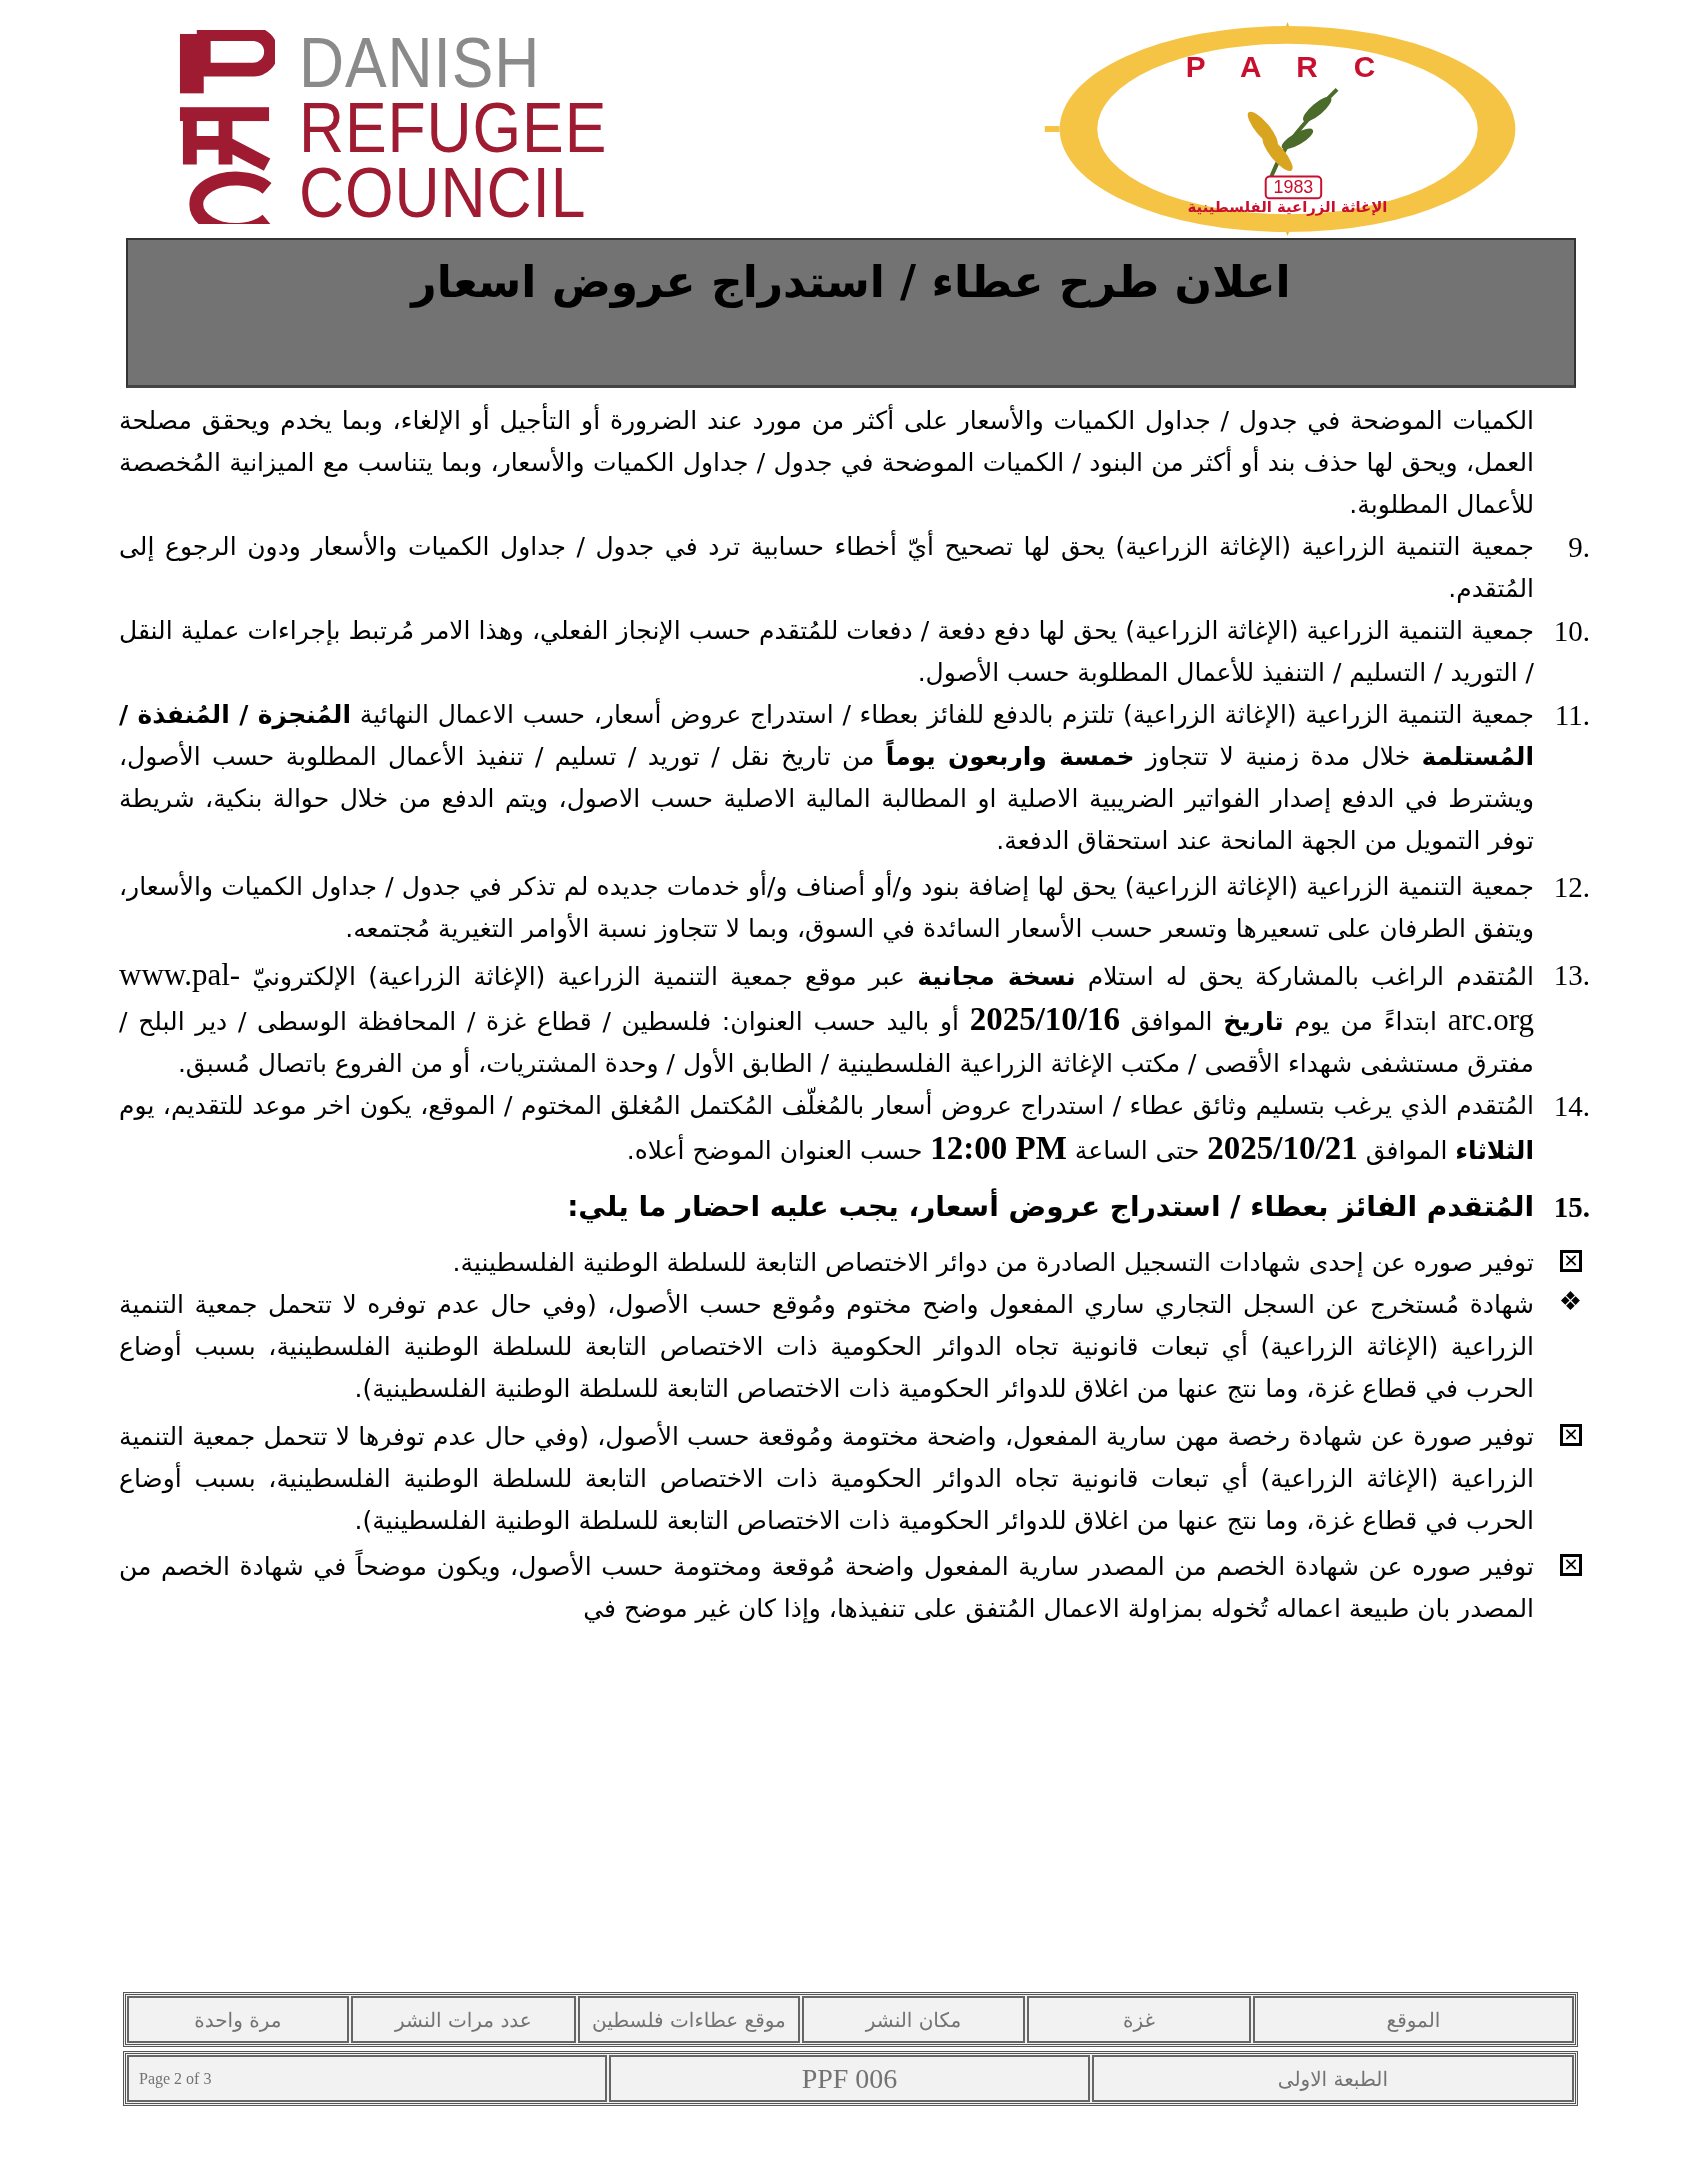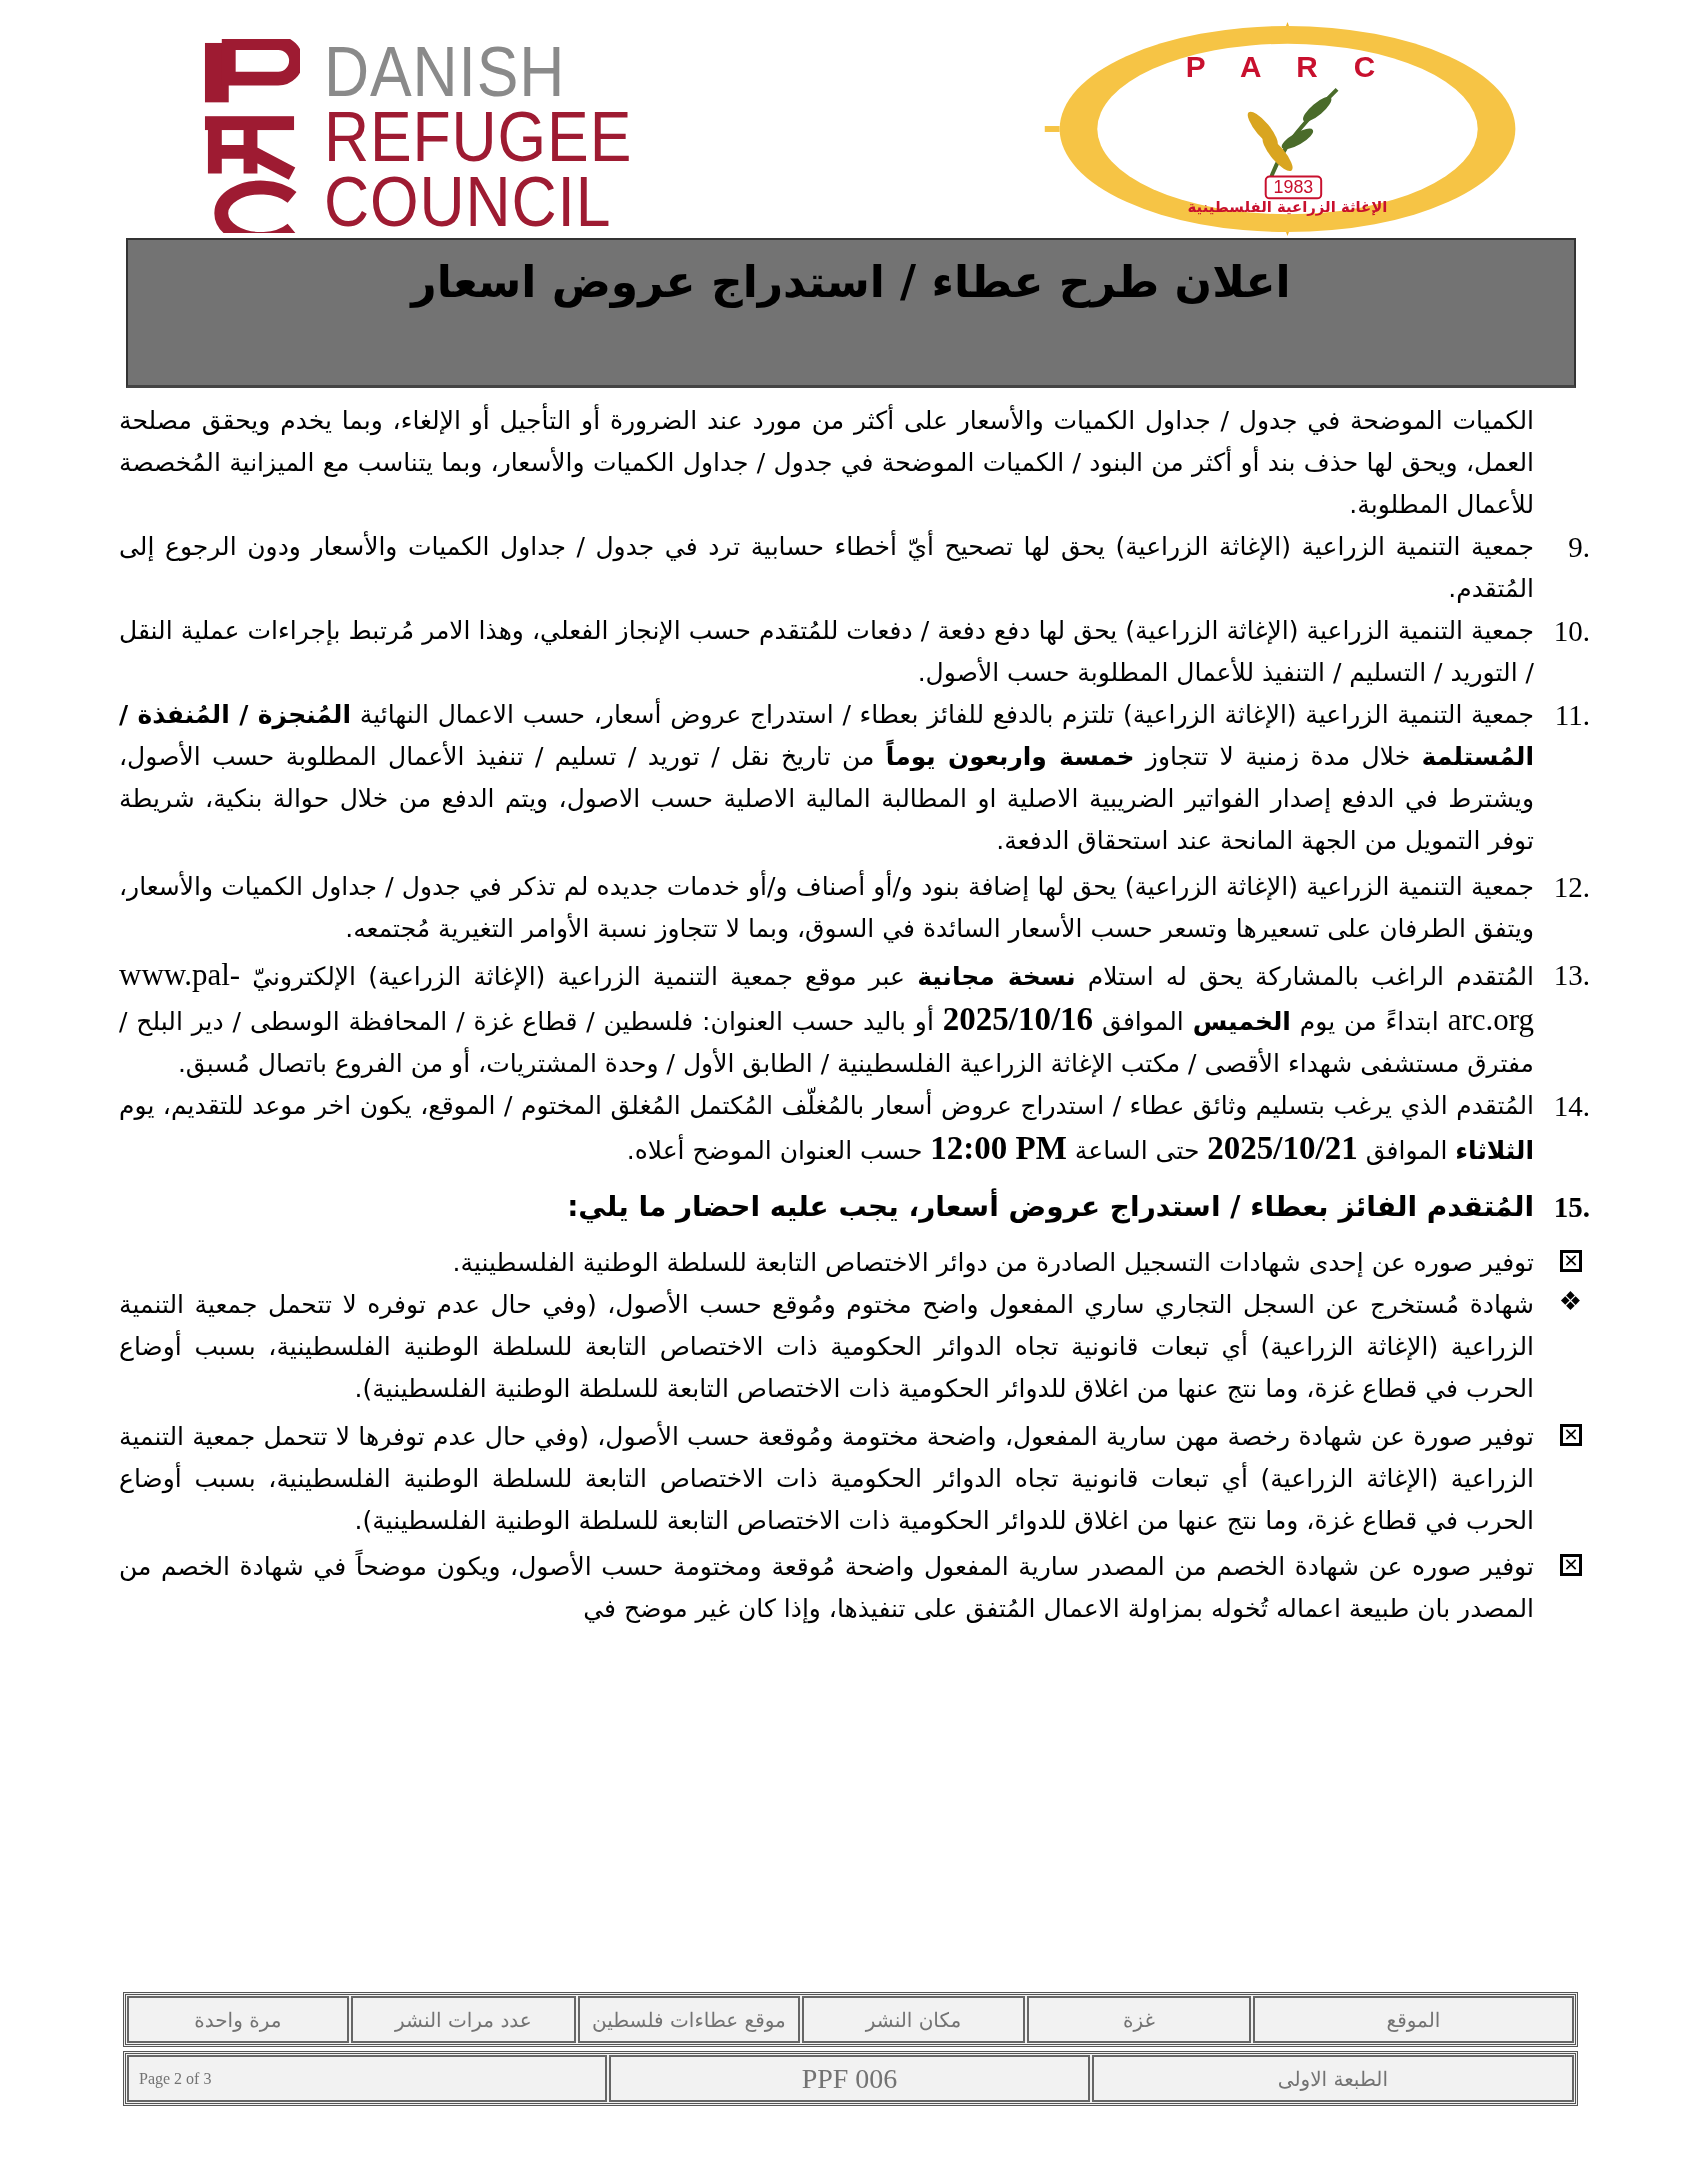--- a/index.html
+++ b/index.html
@@ -1,20 +1,20 @@
 <!DOCTYPE html>
 <html><head>
 <meta charset="utf-8">
 <style>
   * { box-sizing: border-box; margin: 0; padding: 0; }
   html, body { width: 1683px; height: 2178px; background: #ffffff; overflow: hidden; }
   body { position: relative; font-family: "Liberation Sans", "DejaVu Sans", sans-serif; color: #000; }
 
   
-  .drc-logo { position: absolute; left: 201px; top: 30px; width: 543px; height: 198px; margin-top: 9px; }
+  .drc-logo { position: absolute; left: 176px; top: 30px; width: 543px; height: 198px; }
   .drc-mark { position: absolute; left: 0; top: 0; width: 99px; height: 194px; }
   .drc-words { position: absolute; left: 123px; top: 0; font-family: "Liberation Sans", sans-serif; font-weight: normal; letter-spacing: 1px; }
   .drc-words div { height: 65px; line-height: 65px; font-size: 71px; transform: scaleX(0.88); transform-origin: left; }
   .drc-words .w1 { color: #8a8a8a; }
   .drc-words .w2, .drc-words .w3 { color: #9e1b32; }
 
   .parc-logo { position: absolute; left: 1020px; top: 20px; width: 535px; height: 218px; }
 
   
   .title-box {
@@ -125,21 +125,21 @@
     <span>جمعية التنمية الزراعية (الإغاثة الزراعية) يحق لها إضافة بنود و/أو أصناف و/أو خدمات جديده لم تذكر في جدول / جداول الكميات والأسعار، ويتفق الطرفان على تسعيرها وتسعر حسب الأسعار السائدة في السوق، وبما لا تتجاوز نسبة الأوامر التغيرية مُجتمعه.</span>
   </div>
 
   <div class="p item" style="margin-top:4px;">
     <span class="num">13.</span>
     <span>المُتقدم الراغب بالمشاركة يحق له استلام</span>
     <span class="b">نسخة مجانية</span>
     <span>عبر موقع جمعية التنمية الزراعية (الإغاثة الزراعية) الإلكترونيّ</span>
     <span class="latin">www.pal-arc.org</span>
     <span>ابتداءً من يوم</span>
-    <span class="b">الخميس</span>
+    <span class="b">تاريخ</span>
     <span>الموافق</span>
     <span class="latin b">2025/10/16</span>
     <span>أو باليد حسب العنوان: فلسطين / قطاع غزة / المحافظة الوسطى / دير البلح / مفترق مستشفى شهداء الأقصى / مكتب الإغاثة الزراعية الفلسطينية / الطابق الأول / وحدة المشتريات، أو من الفروع باتصال مُسبق.</span>
   </div>
 
   <div class="p item">
     <span class="num">14.</span>
     <span>المُتقدم الذي يرغب بتسليم وثائق عطاء / استدراج عروض أسعار بالمُغلّف المُكتمل المُغلق المختوم / الموقع، يكون اخر موعد للتقديم، يوم</span>
     <span class="b">الثلاثاء</span>
     <span>الموافق</span>

